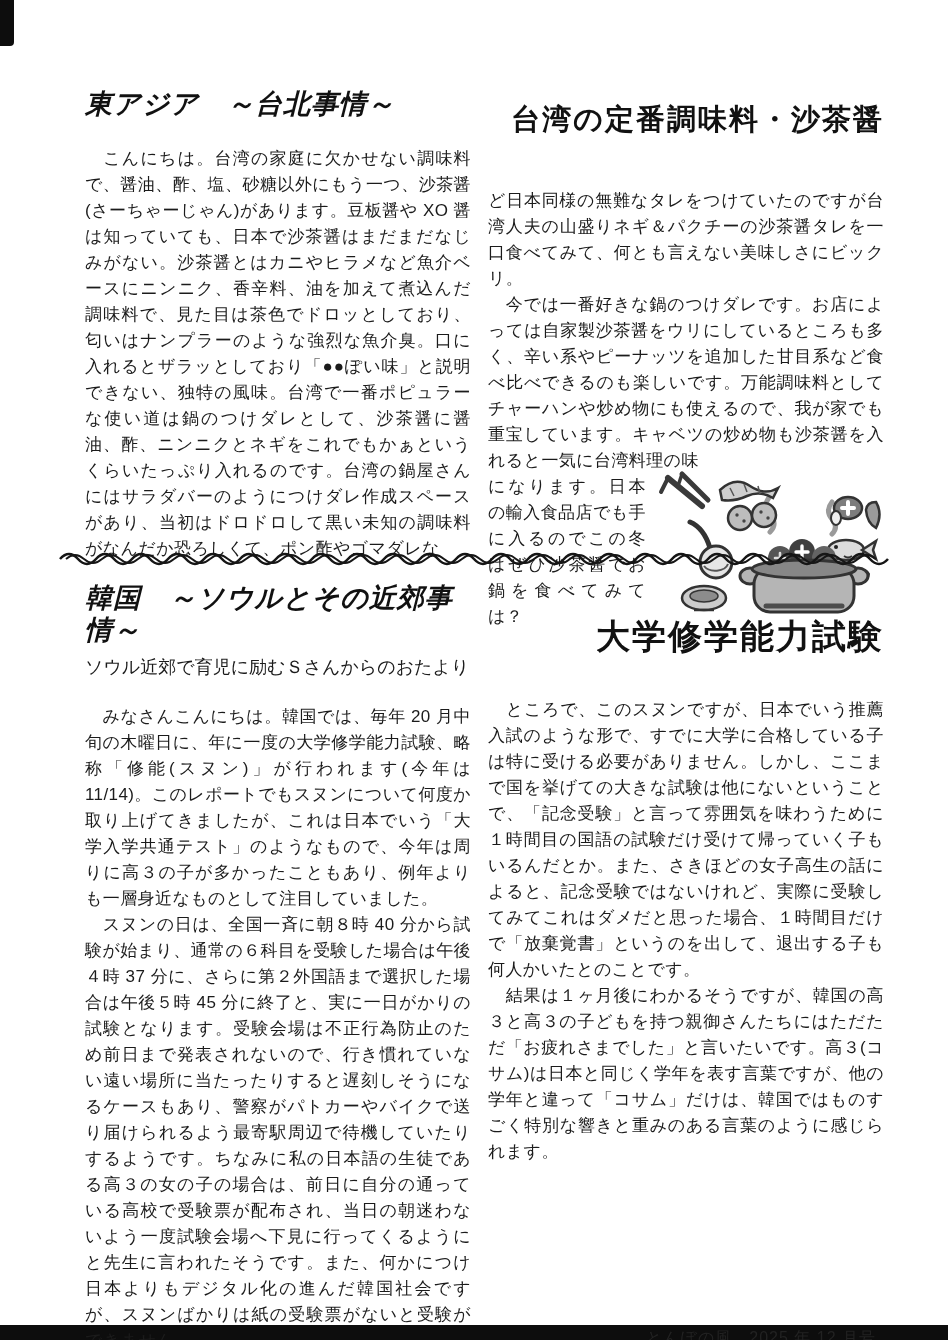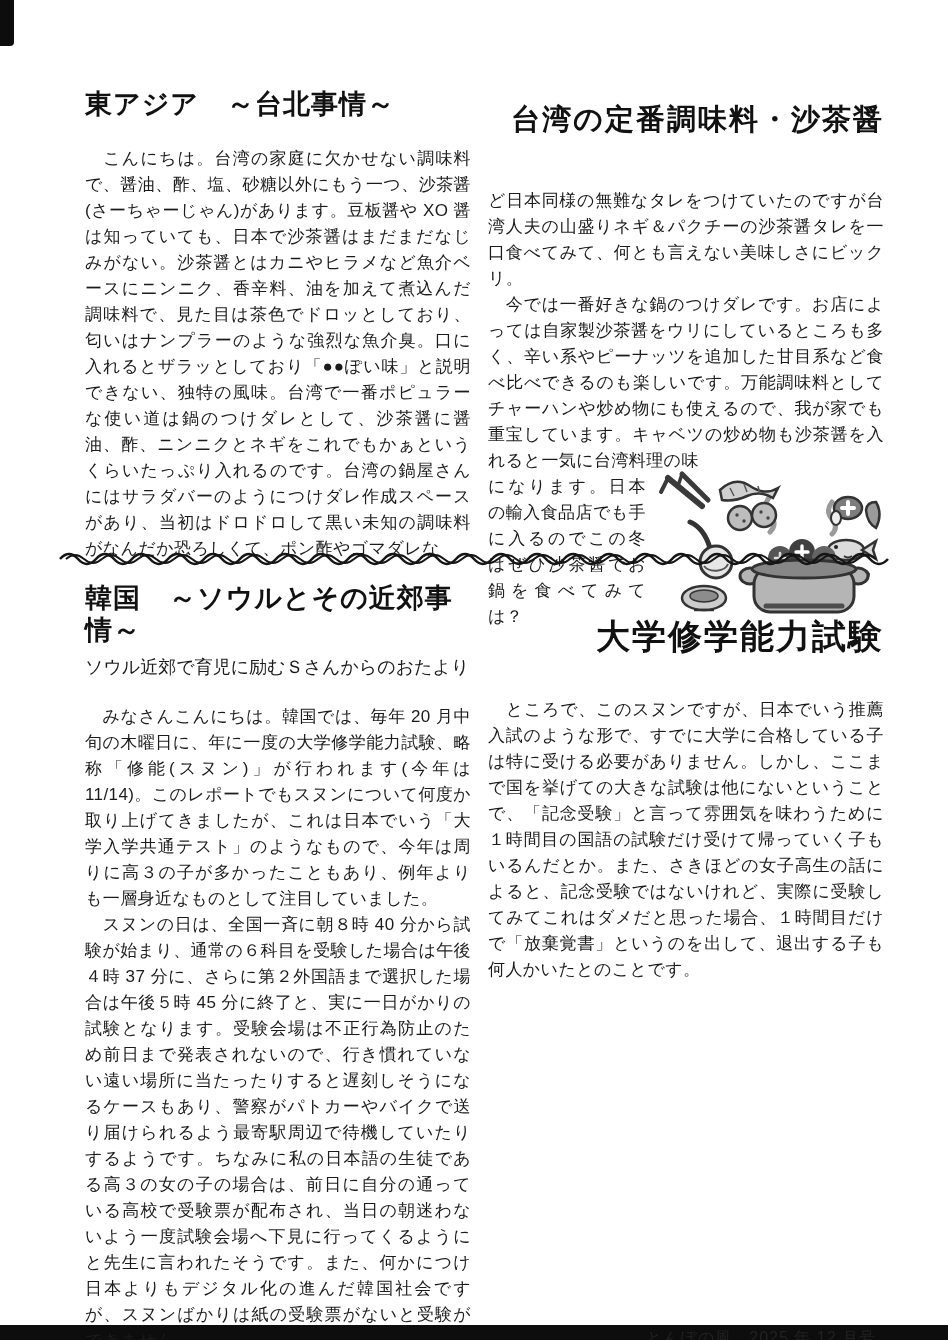--- a/index.html
+++ b/index.html
@@ -3,21 +3,21 @@
 <meta charset="utf-8">
 <style>
   html,body{margin:0;padding:0;}
   body{
     width:948px;height:1340px;position:relative;background:#ffffff;
     font-family:"Liberation Sans","DejaVu Sans",sans-serif;color:#1b1b1b;
     overflow:hidden;
   }
   .abs{position:absolute;}
   
-  .col-title{font-weight:bold;font-size:27px;line-height:32px;margin:0;color:#111;letter-spacing:1px;}
+  .col-title{font-weight:bold;font-size:27px;line-height:32px;margin:0;color:#111;letter-spacing:1px;font-style:italic;}
   .col-subtitle{font-size:18px;line-height:22px;margin:10px 0 0;color:#1b1b1b;}
   .feature-title{font-weight:bold;text-align:right;margin:0;color:#111;letter-spacing:2px;}
   .feature-title.t1{font-size:29px;line-height:38px;}
   .feature-title.t2{font-size:34px;line-height:42px;}
   
   .bodytext{font-size:17px;line-height:26px;text-align:justify;letter-spacing:0.4px;}
   .bodytext p{margin:0;}
   
   #s1-left{left:85px;top:88px;width:386px;}
   #s1-left .bodytext{margin-top:26px;}
@@ -142,16 +142,17 @@
   <div class="bodytext">
     <p>　みなさんこんにちは。韓国では、毎年 20 月中旬の木曜日に、年に一度の大学修学能力試験、略称「修能(スヌン)」が行われます(今年は 11/14)。このレポートでもスヌンについて何度か取り上げてきましたが、これは日本でいう「大学入学共通テスト」のようなもので、今年は周りに高３の子が多かったこともあり、例年よりも一層身近なものとして注目していました。</p>
     <p>　スヌンの日は、全国一斉に朝８時 40 分から試験が始まり、通常の６科目を受験した場合は午後４時 37 分に、さらに第２外国語まで選択した場合は午後５時 45 分に終了と、実に一日がかりの試験となります。受験会場は不正行為防止のため前日まで発表されないので、行き慣れていない遠い場所に当たったりすると遅刻しそうになるケースもあり、警察がパトカーやバイクで送り届けられるよう最寄駅周辺で待機していたりするようです。ちなみに私の日本語の生徒である高３の女の子の場合は、前日に自分の通っている高校で受験票が配布され、当日の朝迷わないよう一度試験会場へ下見に行ってくるようにと先生に言われたそうです。また、何かにつけ日本よりもデジタル化の進んだ韓国社会ですが、スヌンばかりは紙の受験票がないと受験ができません。</p>
   </div>
 </div>
 
 <div class="abs" id="s2-right">
   <h1 class="feature-title t2">大学修学能力試験</h1>
   <div class="bodytext">
     <p>　ところで、このスヌンですが、日本でいう推薦入試のような形で、すでに大学に合格している子は特に受ける必要がありません。しかし、ここまで国を挙げての大きな試験は他にないということで、「記念受験」と言って雰囲気を味わうために１時間目の国語の試験だけ受けて帰っていく子もいるんだとか。また、さきほどの女子高生の話によると、記念受験ではないけれど、実際に受験してみてこれはダメだと思った場合、１時間目だけで「放棄覚書」というのを出して、退出する子も何人かいたとのことです。</p>
+    <p>　結果は１ヶ月後にわかるそうですが、韓国の高３と高３の子どもを持つ親御さんたちにはただただ「お疲れさまでした」と言いたいです。高３(コサム)は日本と同じく学年を表す言葉ですが、他の学年と違って「コサム」だけは、韓国ではものすごく特別な響きと重みのある言葉のように感じられます。</p>
   </div>
 </div>
 
 <div class="abs" id="footer">とんぼの風　2025 年 12 月号</div>
 
 </body></html>

